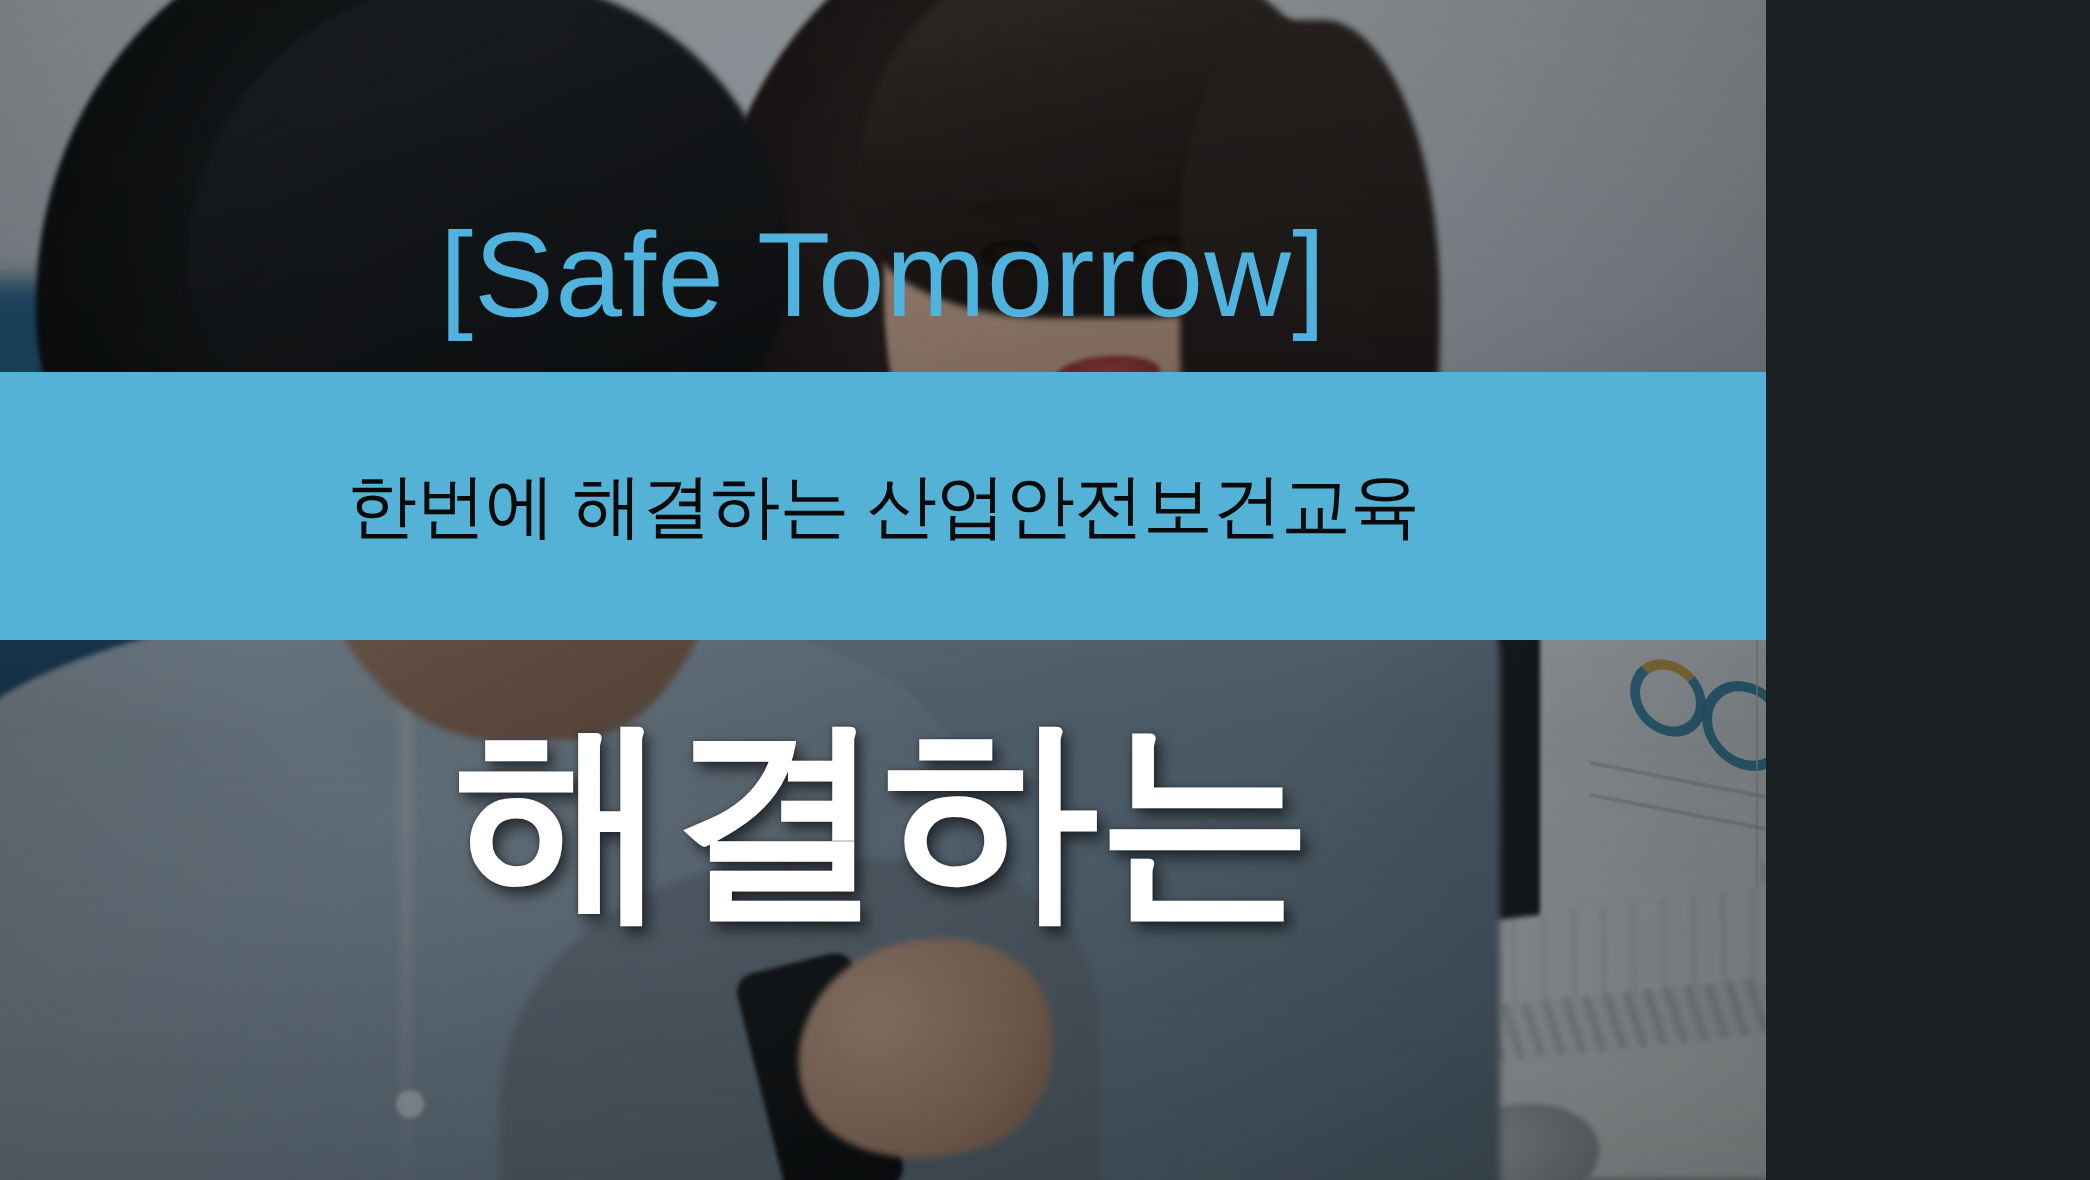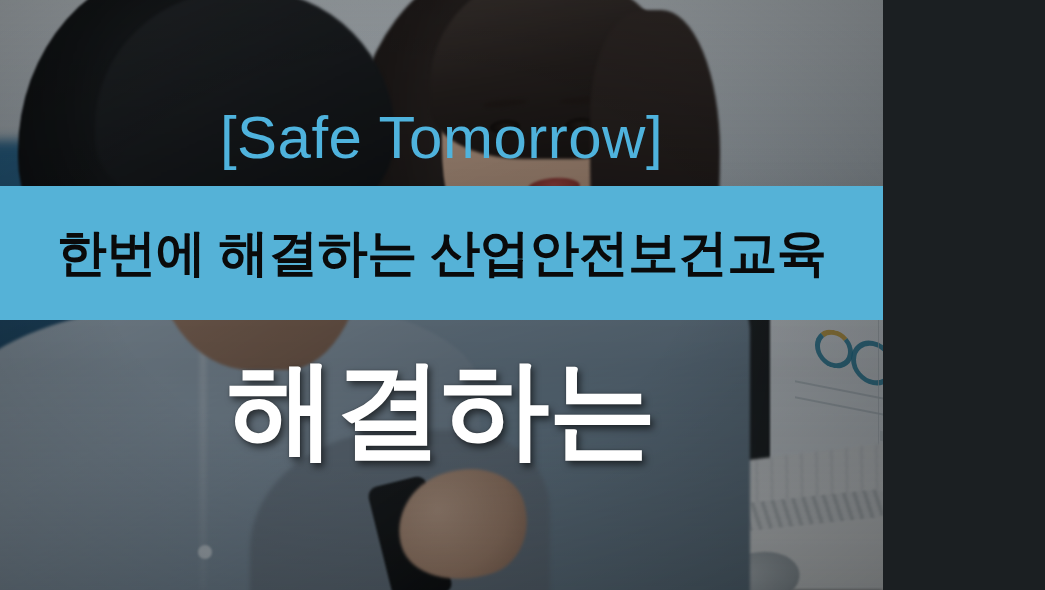--- a/index.html
+++ b/index.html
@@ -267,22 +267,22 @@
     position: absolute;
     left: 0;
     right: 0;
     top: 186px;
     height: 134px;
     display: flex;
     align-items: center;
     justify-content: center;
   }
   .band-text {
-    font-size: 50px;
-    font-weight: 700;
+    font-size: 35px;
+    font-weight: 400;
     color: #0a0a0a;
     letter-spacing: -0.5px;
     line-height: 1;
     white-space: nowrap;
   }
   .headline {
     position: absolute;
     left: 0; right: 0;
     top: 355px;
     text-align: center;

